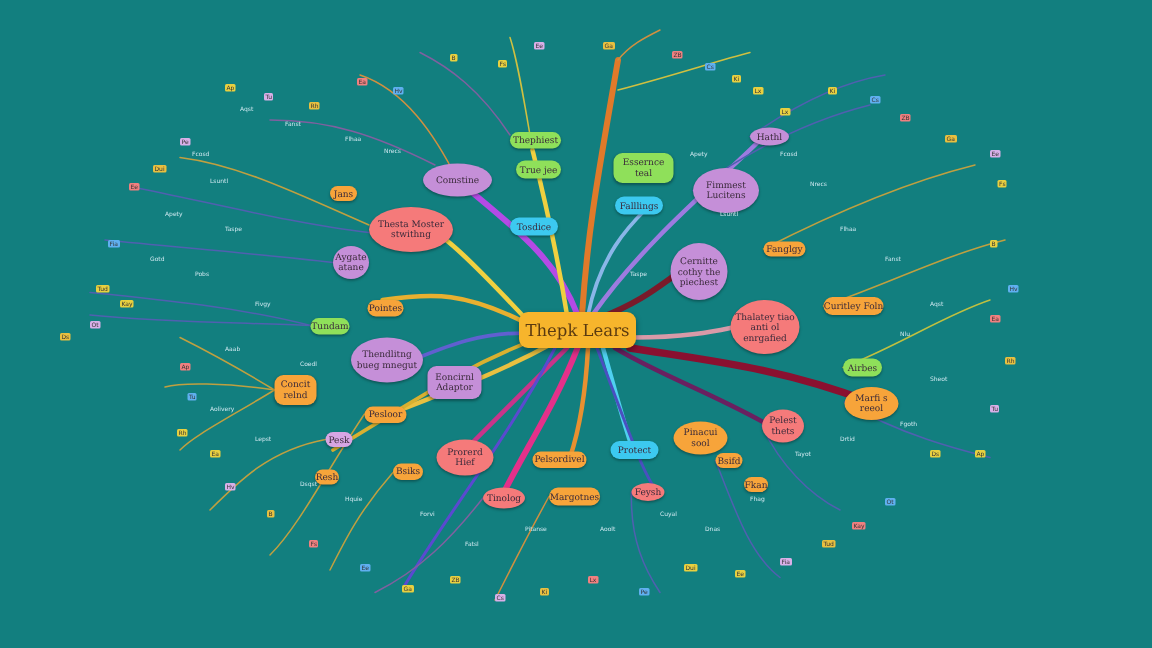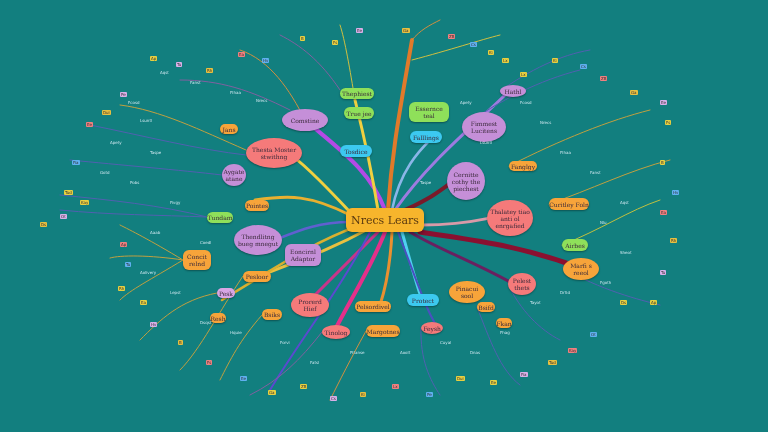--- a/index.html
+++ b/index.html
@@ -97,21 +97,21 @@
     <path d="M462 127 C 500 100, 540 80, 580 70" stroke="#5060b0"></path>
     <path d="M500 91 C 530 70, 560 55, 590 50" stroke="#5060b0"></path>
     <path d="M412 40 C 420 30, 430 25, 440 20" stroke="#d09040"></path>
     <path d="M412 60 C 450 50, 480 40, 500 35" stroke="#d0c040"></path>
     <path d="M355 100 C 350 70, 345 40, 340 25" stroke="#d0c040"></path>
     <path d="M340 90 C 320 60, 300 45, 280 35" stroke="#8060a0"></path>
   </g>
 </svg>
 
 <div class="center">
-  <span>Nrecs Lears</span>
+  <span>Thepk Lears</span>
 </div>
 
 <div id="nodes">
     <div class="node oval" style="left: 282px; top: 109px; width: 46px; height: 22px; background: rgb(197, 143, 216);">
       <span>Comstine</span>
     </div>
     <div class="node pill" style="left: 340px; top: 88px; width: 34px; height: 11px; background: rgb(143, 224, 90);">
       <span>Thephiest</span>
     </div>
     <div class="node pill" style="left: 344px; top: 107px; width: 30px; height: 12px; background: rgb(143, 224, 90);">

